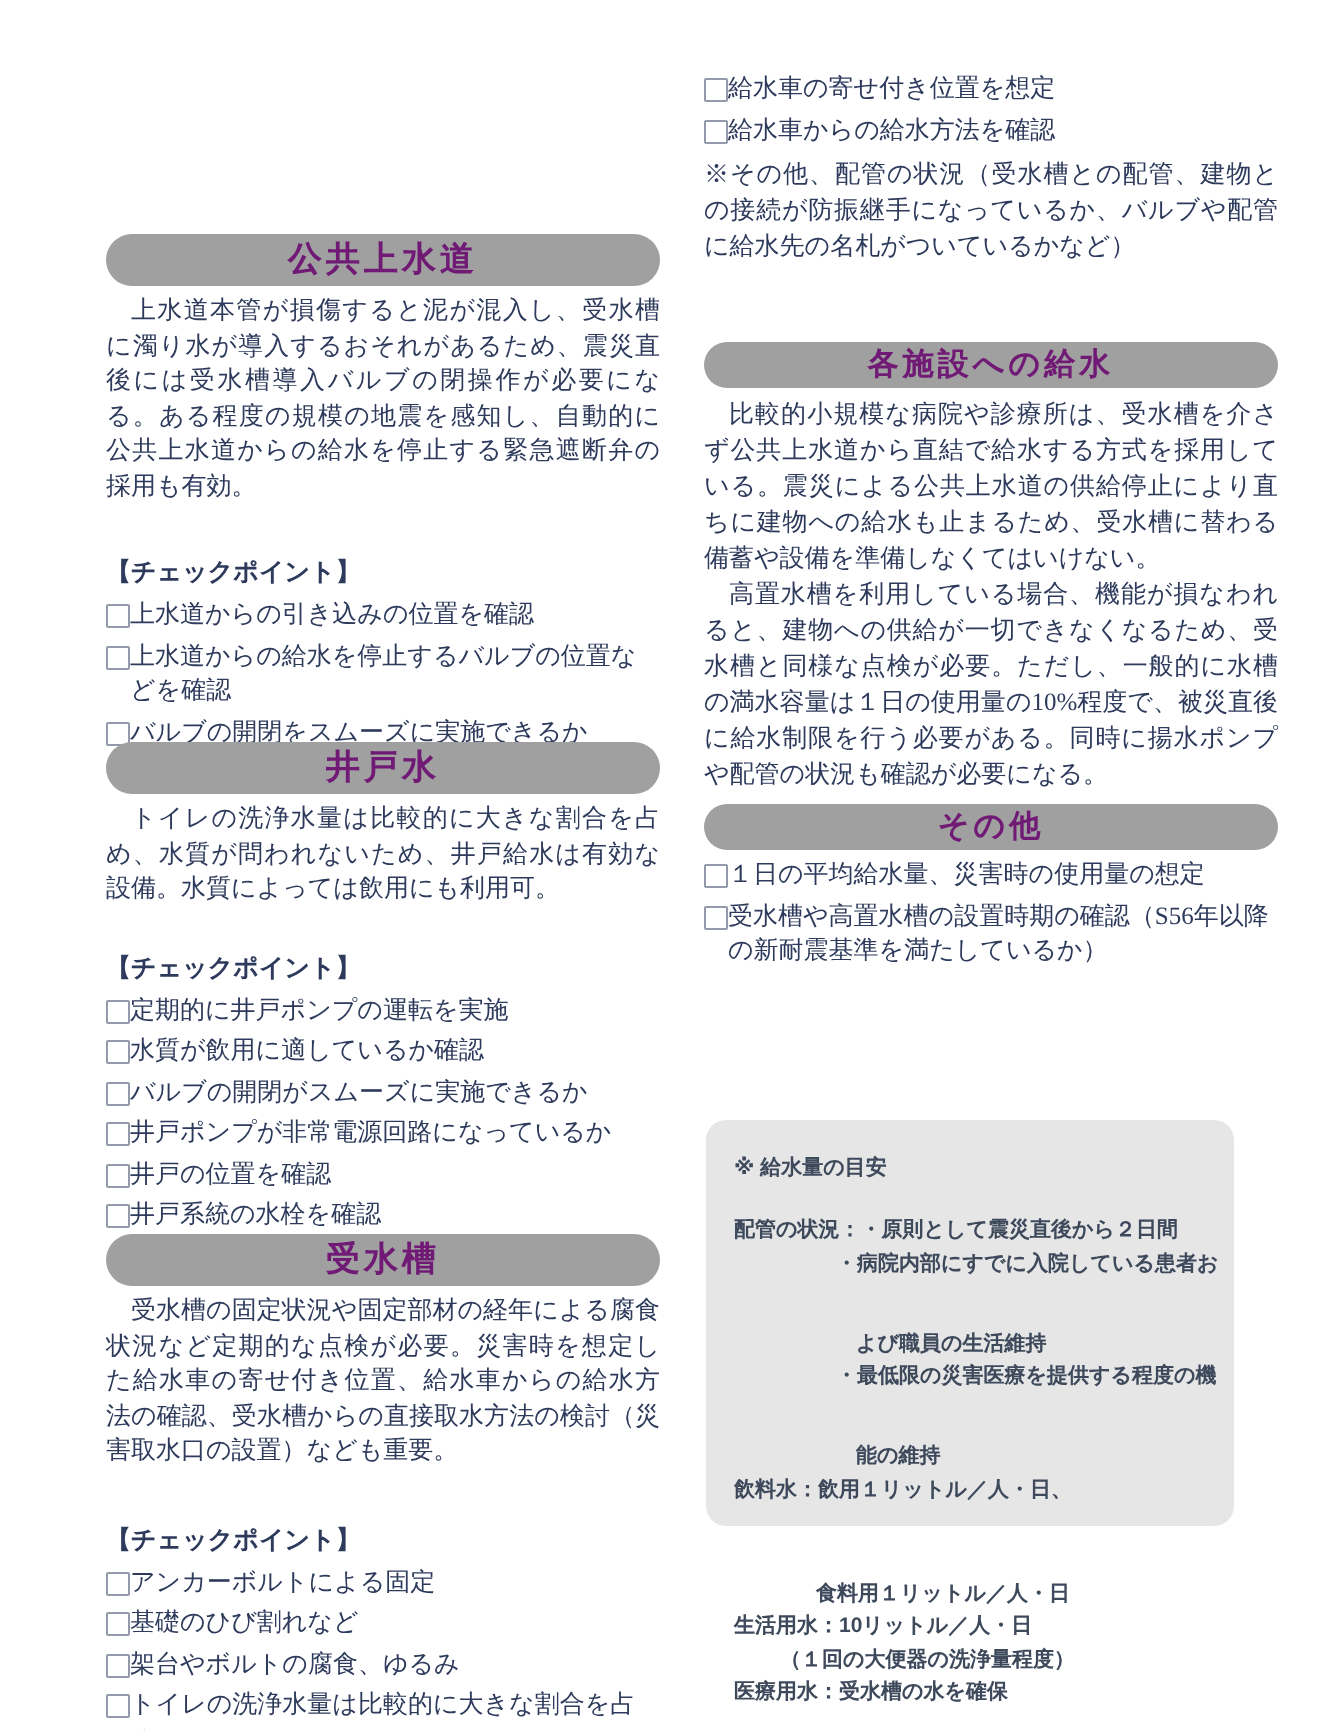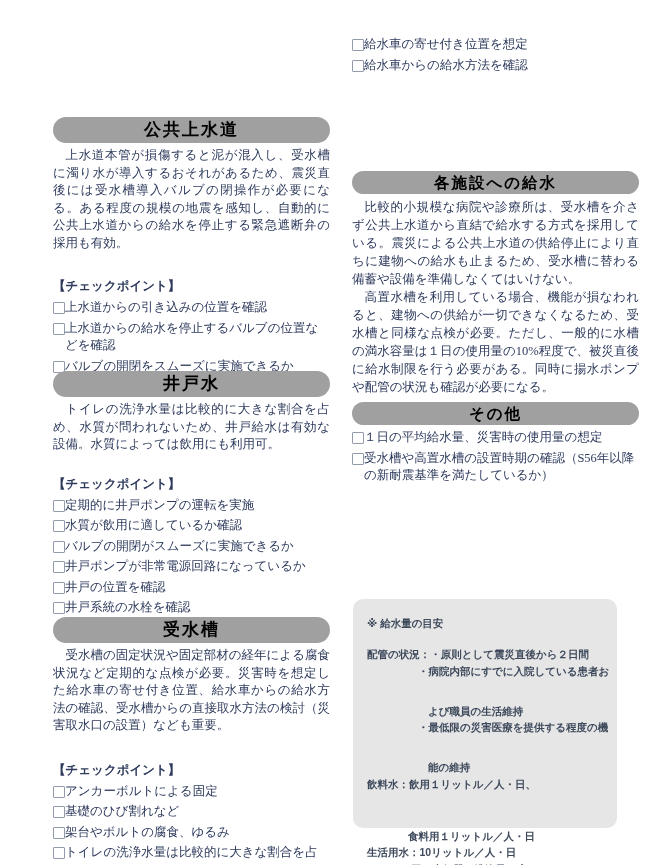--- a/index.html
+++ b/index.html
@@ -6,21 +6,21 @@
   .page{
     position:relative;width:670px;height:865px;background:#ffffff;overflow:hidden;
     font-family:"Liberation Serif","DejaVu Serif",serif;
     color:#2d3a5c;
   }
   .sec{position:absolute;}
   .col-l{left:53px;width:277px;}
   .col-r{left:352px;width:287px;}
 
   .pill{
-    background:#a0a0a0;color:#000000;border-radius:14px;text-align:center;
+    background:#a0a0a0;color:#701a75;border-radius:14px;text-align:center;
     font-family:"Liberation Sans","DejaVu Sans",sans-serif;font-weight:700;
     letter-spacing:2px;
   }
   .pill-l{height:26px;line-height:26px;font-size:17px;margin-bottom:4px;}
   .pill-r{height:23px;line-height:23px;font-size:15.5px;margin-bottom:4px;}
 
   .body-p{
     font-size:12.5px;line-height:17.5px;text-align:justify;text-indent:1em;
     margin:4px 0 0 0;word-break:break-all;
   }
@@ -34,21 +34,21 @@
   .cp-label.gap3{margin-top:26px;}
 
   .check-item{display:flex;gap:0;font-size:12.5px;line-height:17.5px;margin-top:3px;}
   .cb{
     width:10px;height:10px;border:1.4px solid #929aab;background:#ffffff;
     flex:none;margin-top:3px;border-radius:1px;
   }
   .note-p{font-size:12.5px;line-height:18px;text-align:justify;margin:4px 0 0 0;word-break:break-all;}
 
   .info-box{
-    position:absolute;left:353px;top:599px;width:264px;height:229px;
+    position:absolute;left:353px;top:560px;width:264px;height:203px;
     background:#e6e6e6;border-radius:10px;box-sizing:border-box;
     padding:16px 13px 0 14px;
     font-family:"Liberation Sans","DejaVu Sans",sans-serif;
     font-weight:700;color:#3e4a5c;font-size:10.5px;line-height:16.3px;
   }
   .info-title{margin-bottom:15px;}
   .il{white-space:nowrap;}
   .ind-a{padding-left:51px;}
   .ind-b{padding-left:61px;margin-top:24px;}
   .ind-c{padding-left:41px;margin-top:36px;}
@@ -131,20 +131,21 @@
 
   <div class="sec col-r" style="top:36px">
     <div class="check-item" style="margin-top:0">
       <span class="cb"></span>
       <span>給水車の寄せ付き位置を想定</span>
     </div>
     <div class="check-item">
       <span class="cb"></span>
       <span>給水車からの給水方法を確認</span>
     </div>
+    <p class="note-p">※その他、配管の状況（受水槽との配管、建物との接続が防振継手になっているか、バルブや配管に給水先の名札がついているかなど）</p>
   </div>
 
   <div class="sec col-r" style="top:171px">
     <div class="pill pill-r">各施設への給水</div>
     <p class="body-p">比較的小規模な病院や診療所は、受水槽を介さず公共上水道から直結で給水する方式を採用している。震災による公共上水道の供給停止により直ちに建物への給水も止まるため、受水槽に替わる備蓄や設備を準備しなくてはいけない。</p>
     <p class="body-p" style="margin-top:0">高置水槽を利用している場合、機能が損なわれると、建物への供給が一切できなくなるため、受水槽と同様な点検が必要。ただし、一般的に水槽の満水容量は１日の使用量の10%程度で、被災直後に給水制限を行う必要がある。同時に揚水ポンプや配管の状況も確認が必要になる。</p>
   </div>
 
   <div class="sec col-r" style="top:402px">
     <div class="pill pill-r">その他</div>

